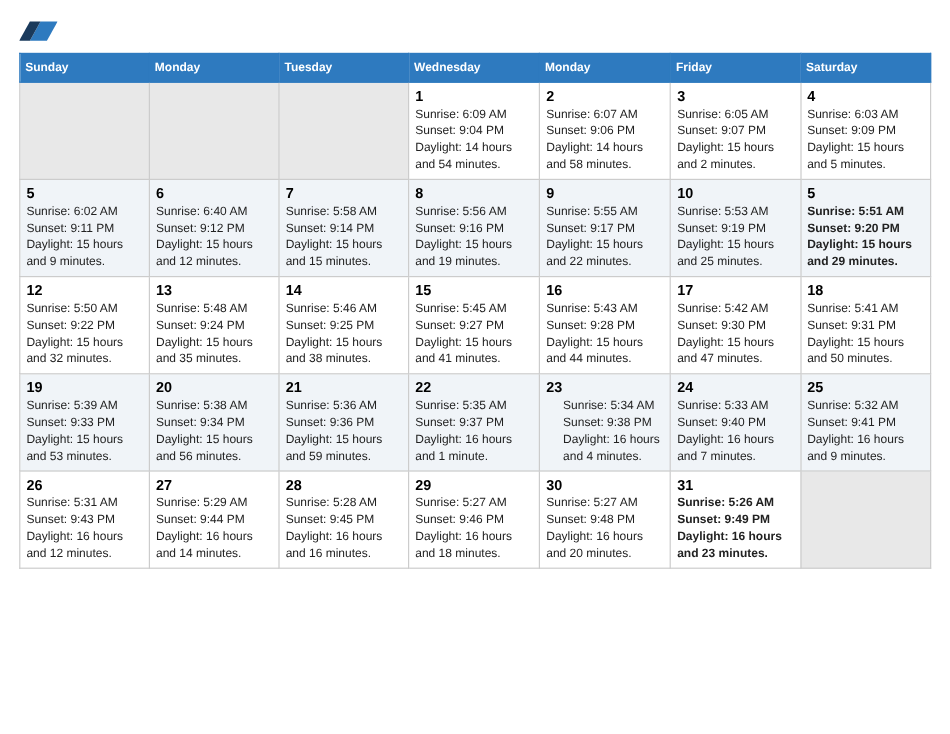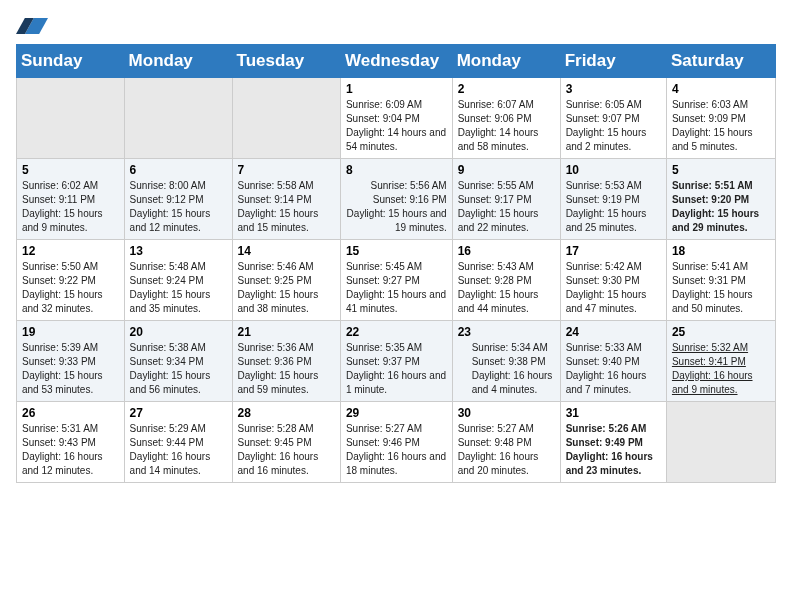--- a/index.html
+++ b/index.html
@@ -46,21 +46,21 @@
     table {
       width: 100%;
       border-collapse: collapse;
       font-size: 10.5px;
     }
     thead tr th {
       background-color: #2e7abf;
       color: #fff;
       padding: 6px 4px;
       text-align: left;
-      font-size: 17px;
+      font-size: 10px;
       font-weight: bold;
       border: 1px solid #2e7abf;
     }
     tbody tr td {
       border: 1px solid #ccc;
       padding: 4px 5px;
       vertical-align: top;
       width: 113px;
       min-height: 70px;
     }
@@ -149,33 +149,33 @@
       </tr>
       <tr>
         <td>
           <div class="day-num">5</div>
           <div class="day-info" style="white-space: pre-line;">Sunrise: 6:02 AM
 Sunset: 9:11 PM
 Daylight: 15 hours and 9 minutes.</div>
         </td>
         <td>
           <div class="day-num">6</div>
-          <div class="day-info" style="white-space: pre-line;">Sunrise: 8:00 AM
+          <div class="day-info" style="white-space: pre-line;">Sunrise: 6:40 AM
 Sunset: 9:12 PM
 Daylight: 15 hours and 12 minutes.</div>
         </td>
         <td>
           <div class="day-num">7</div>
           <div class="day-info" style="white-space: pre-line;">Sunrise: 5:58 AM
 Sunset: 9:14 PM
 Daylight: 15 hours and 15 minutes.</div>
         </td>
         <td>
           <div class="day-num">8</div>
-          <div class="day-info" style="white-space: pre-line; text-align: right;">Sunrise: 5:56 AM
+          <div class="day-info" style="white-space: pre-line;">Sunrise: 5:56 AM
 Sunset: 9:16 PM
 Daylight: 15 hours and 19 minutes.</div>
         </td>
         <td>
           <div class="day-num">9</div>
           <div class="day-info" style="white-space: pre-line;">Sunrise: 5:55 AM
 Sunset: 9:17 PM
 Daylight: 15 hours and 22 minutes.</div>
         </td>
         <td>
@@ -267,21 +267,21 @@
 Daylight: 16 hours and 4 minutes.</div>
         </td>
         <td>
           <div class="day-num">24</div>
           <div class="day-info" style="white-space: pre-line;">Sunrise: 5:33 AM
 Sunset: 9:40 PM
 Daylight: 16 hours and 7 minutes.</div>
         </td>
         <td>
           <div class="day-num">25</div>
-          <div class="day-info" style="white-space: pre-line; text-decoration: underline;">Sunrise: 5:32 AM
+          <div class="day-info" style="white-space: pre-line;">Sunrise: 5:32 AM
 Sunset: 9:41 PM
 Daylight: 16 hours and 9 minutes.</div>
         </td>
       </tr>
       <tr>
         <td>
           <div class="day-num">26</div>
           <div class="day-info" style="white-space: pre-line;">Sunrise: 5:31 AM
 Sunset: 9:43 PM
 Daylight: 16 hours and 12 minutes.</div>

